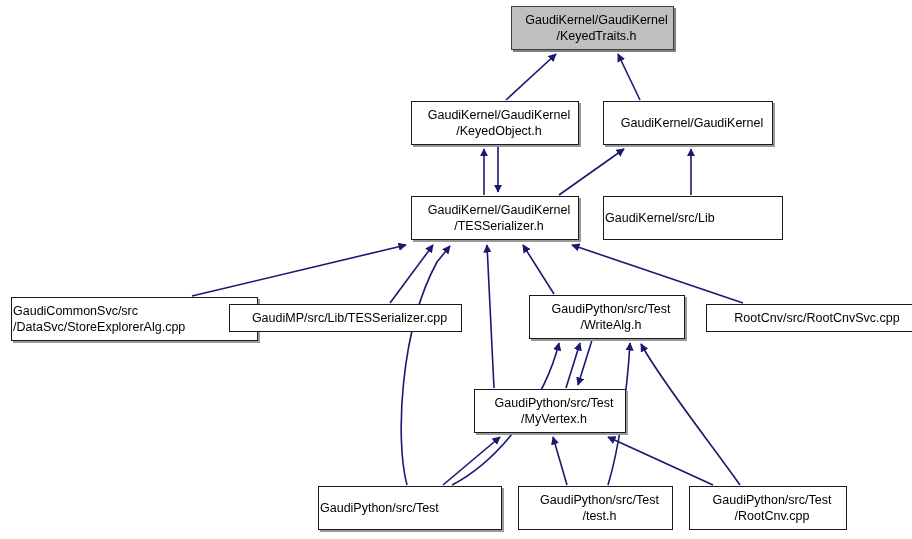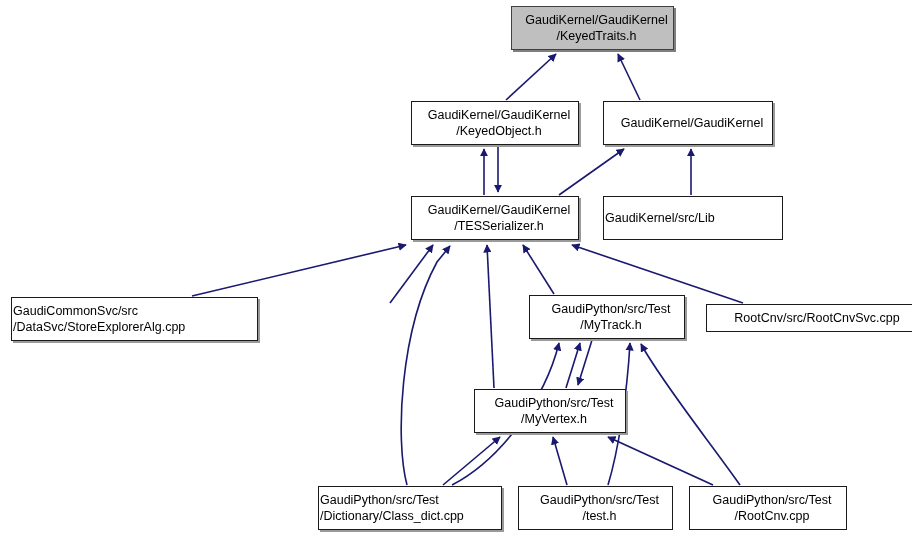--- a/index.html
+++ b/index.html
@@ -133,38 +133,40 @@
 
   <div class="node align-left" style="left:603px; top:196px; width:180px; height:44px;">
     <span class="line">GaudiKernel/src/Lib</span>
   </div>
 
   <div class="node align-left shadowed" style="left:3px; top:297px; width:247px; height:44px;margin-left:8px;">
     <span class="line">GaudiCommonSvc/src</span>
     <span class="line">/DataSvc/StoreExplorerAlg.cpp</span>
   </div>
 
+  <div class="node" style="left:229px; top:304px; width:233px; height:28px;">
+    <span class="line">GaudiMP/src/Lib/TESSerializer.cpp</span>
+  </div>
 
   <div class="node shadowed" style="left:529px; top:295px; width:156px; height:44px;">
     <span class="line">GaudiPython/src/Test</span>
-    <span class="line">/MyTrack.h</span>
+    <span class="line">/WriteAlg.h</span>
   </div>
 
   <div class="node" style="left:706px; top:304px; width:214px; height:28px;">
     <span class="line">RootCnv/src/RootCnvSvc.cpp</span>
   </div>
 
   <div class="node shadowed" style="left:474px; top:389px; width:152px; height:44px;">
     <span class="line">GaudiPython/src/Test</span>
     <span class="line">/MyVertex.h</span>
   </div>
 
   <div class="node align-left shadowed" style="left:318px; top:486px; width:184px; height:44px;">
     <span class="line">GaudiPython/src/Test</span>
-    <span class="line">/Dictionary/Class_dict.cpp</span>
   </div>
 
   <div class="node" style="left:518px; top:486px; width:155px; height:44px;">
     <span class="line">GaudiPython/src/Test</span>
     <span class="line">/test.h</span>
   </div>
 
   <div class="node" style="left:689px; top:486px; width:158px; height:44px;">
     <span class="line">GaudiPython/src/Test</span>
     <span class="line">/RootCnv.cpp</span>

